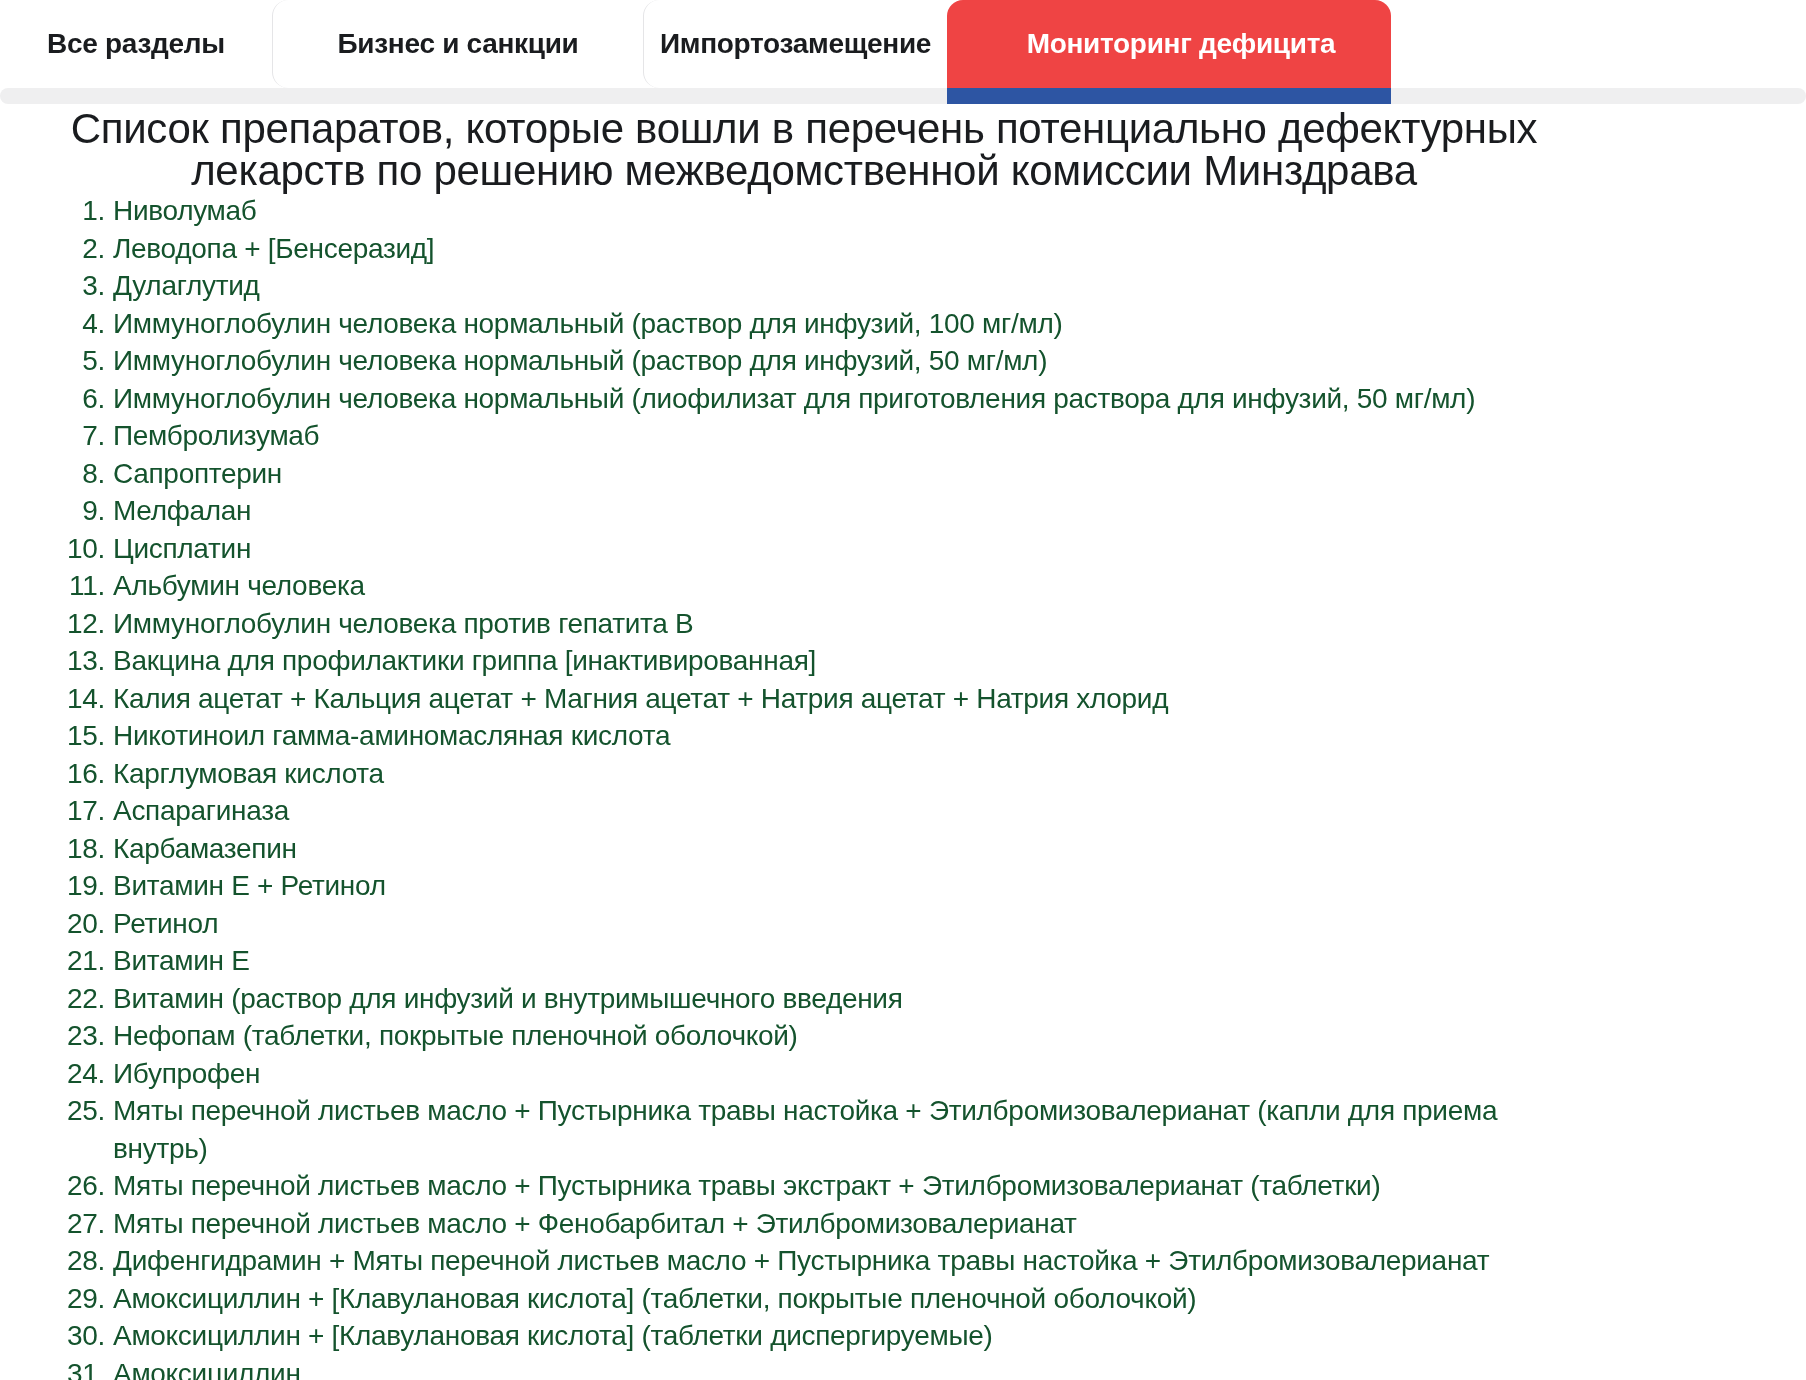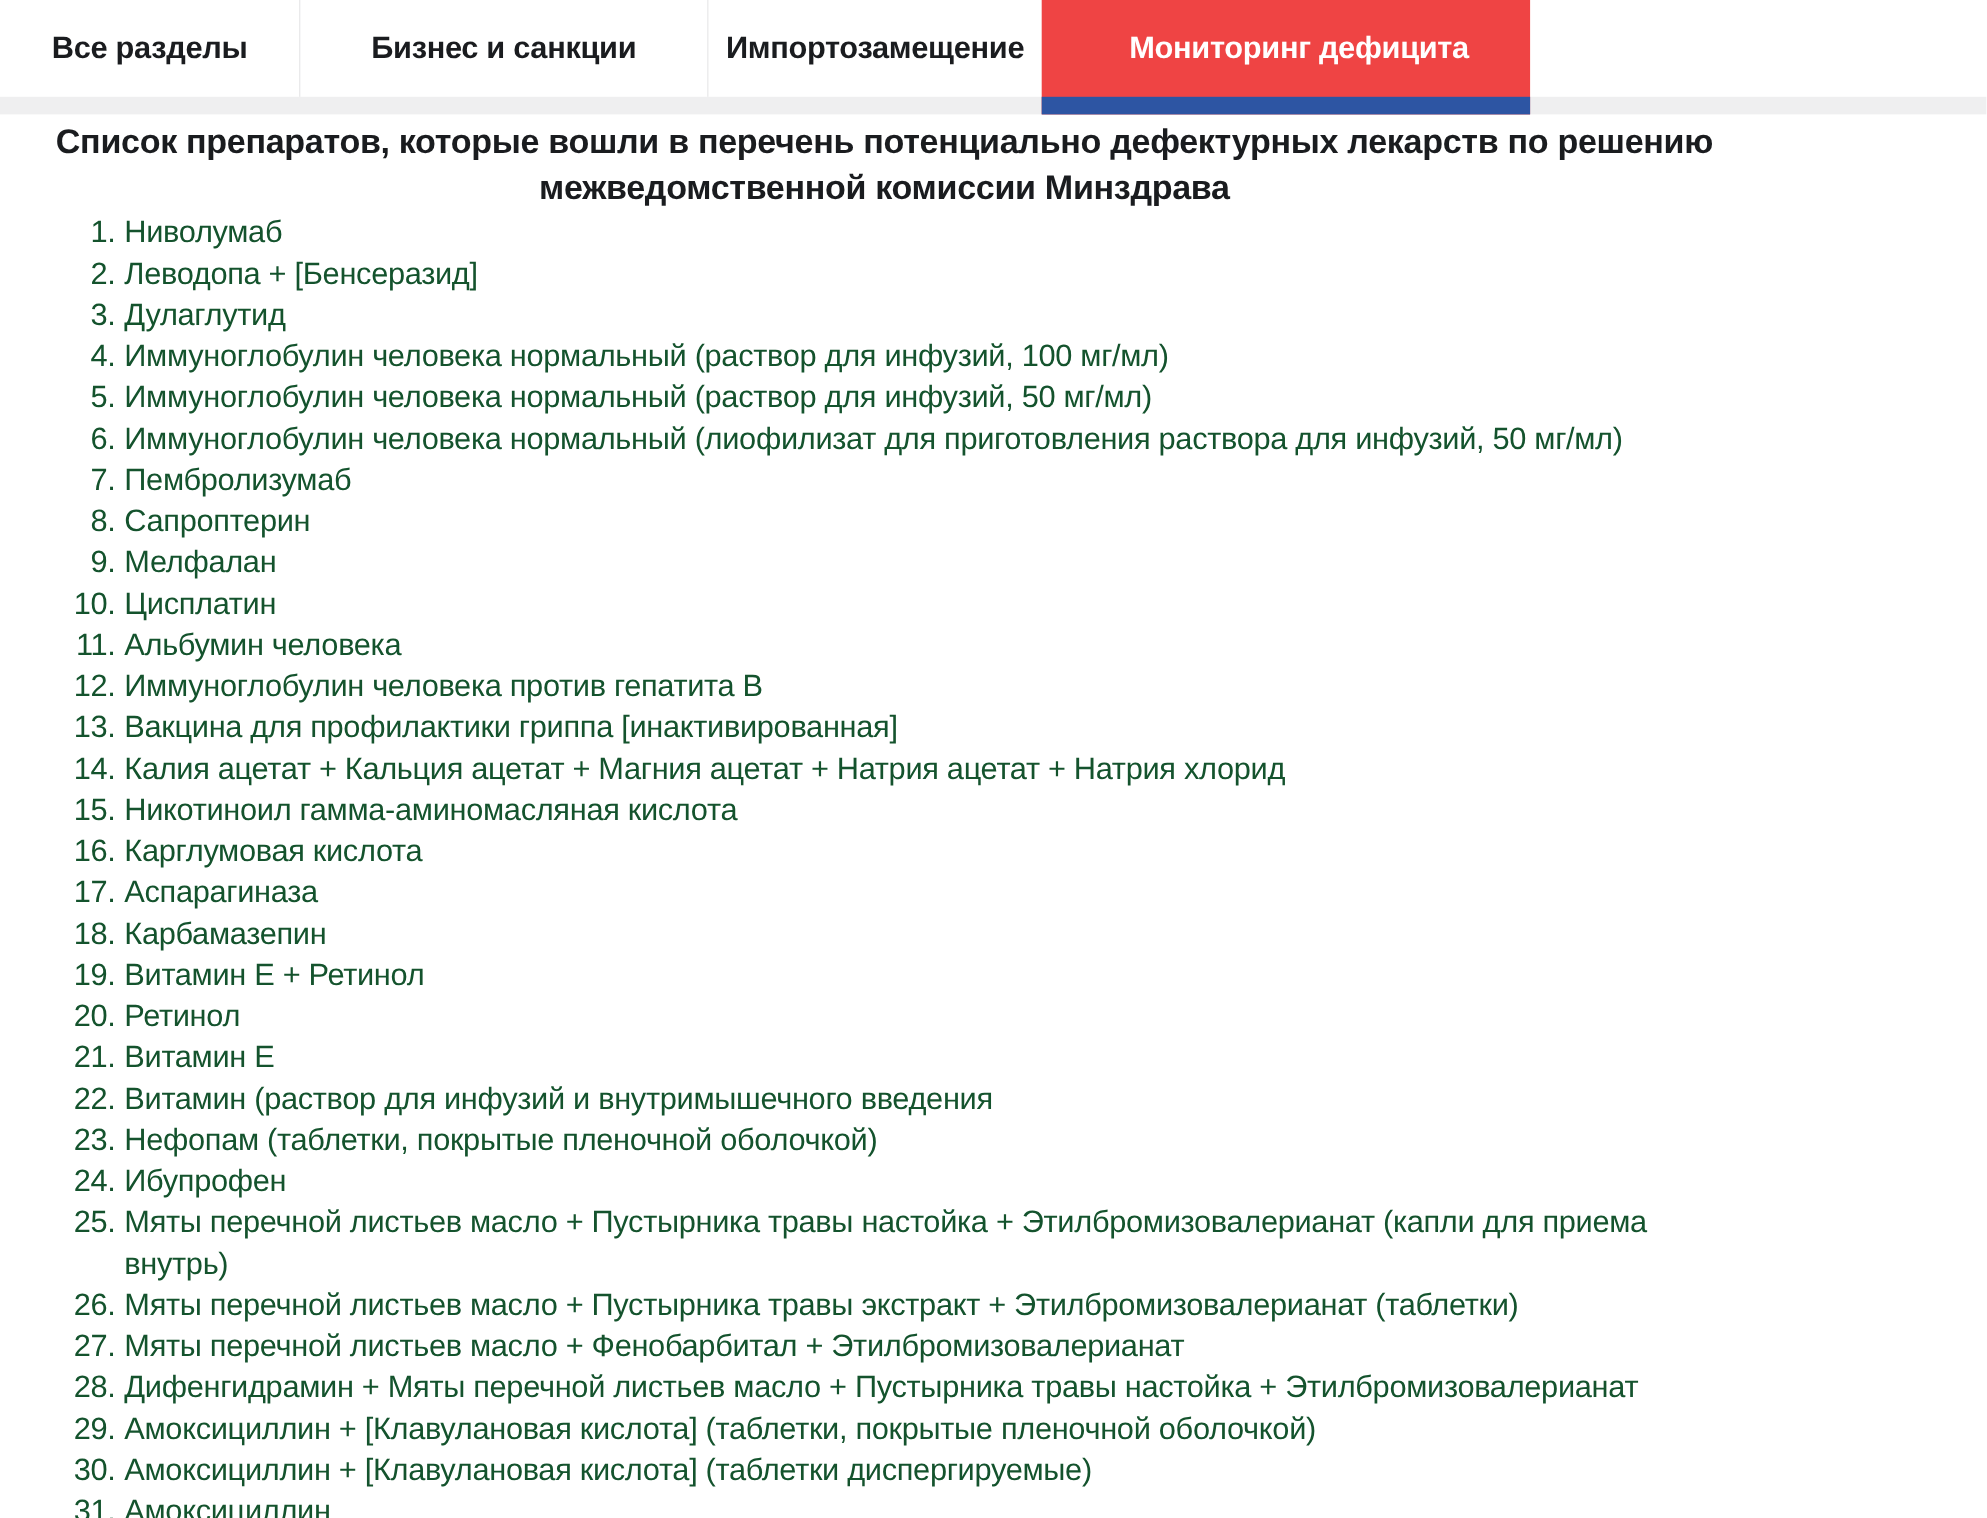--- a/index.html
+++ b/index.html
@@ -7,21 +7,21 @@
     padding: 0;
   }
   body {
     width: 1806px;
     height: 1380px;
     overflow: hidden;
     background: #ffffff;
     color: #1a1c1f;
     font-family: "Liberation Sans", sans-serif;
   }
-  * { box-sizing: border-box; }
+  * { box-sizing: border-box; border-radius: 16px; }
 
   
   .tabbar {
     position: relative;
     height: 104px;
     width: 1806px;
   }
   .tabbar-white-bg {
     position: absolute;
     top: 0; left: 0; right: 0;
@@ -74,22 +74,22 @@
     background: #2d55a3;
   }
 
   
   .content {
     width: 1586px;
   }
   .page-title {
     margin: 4px 0 0 0;
     text-align: center;
-    font-size: 31px;
-    font-weight: 700;
+    font-size: 42px;
+    font-weight: 400;
     line-height: 42px;
     letter-spacing: -0.3px;
     color: #1a1c1f;
     padding-left: 22px;
   }
   ol.drug-list {
     margin: 0;
     padding: 0 0 0 113px;
     list-style: none;
     counter-reset: item;

